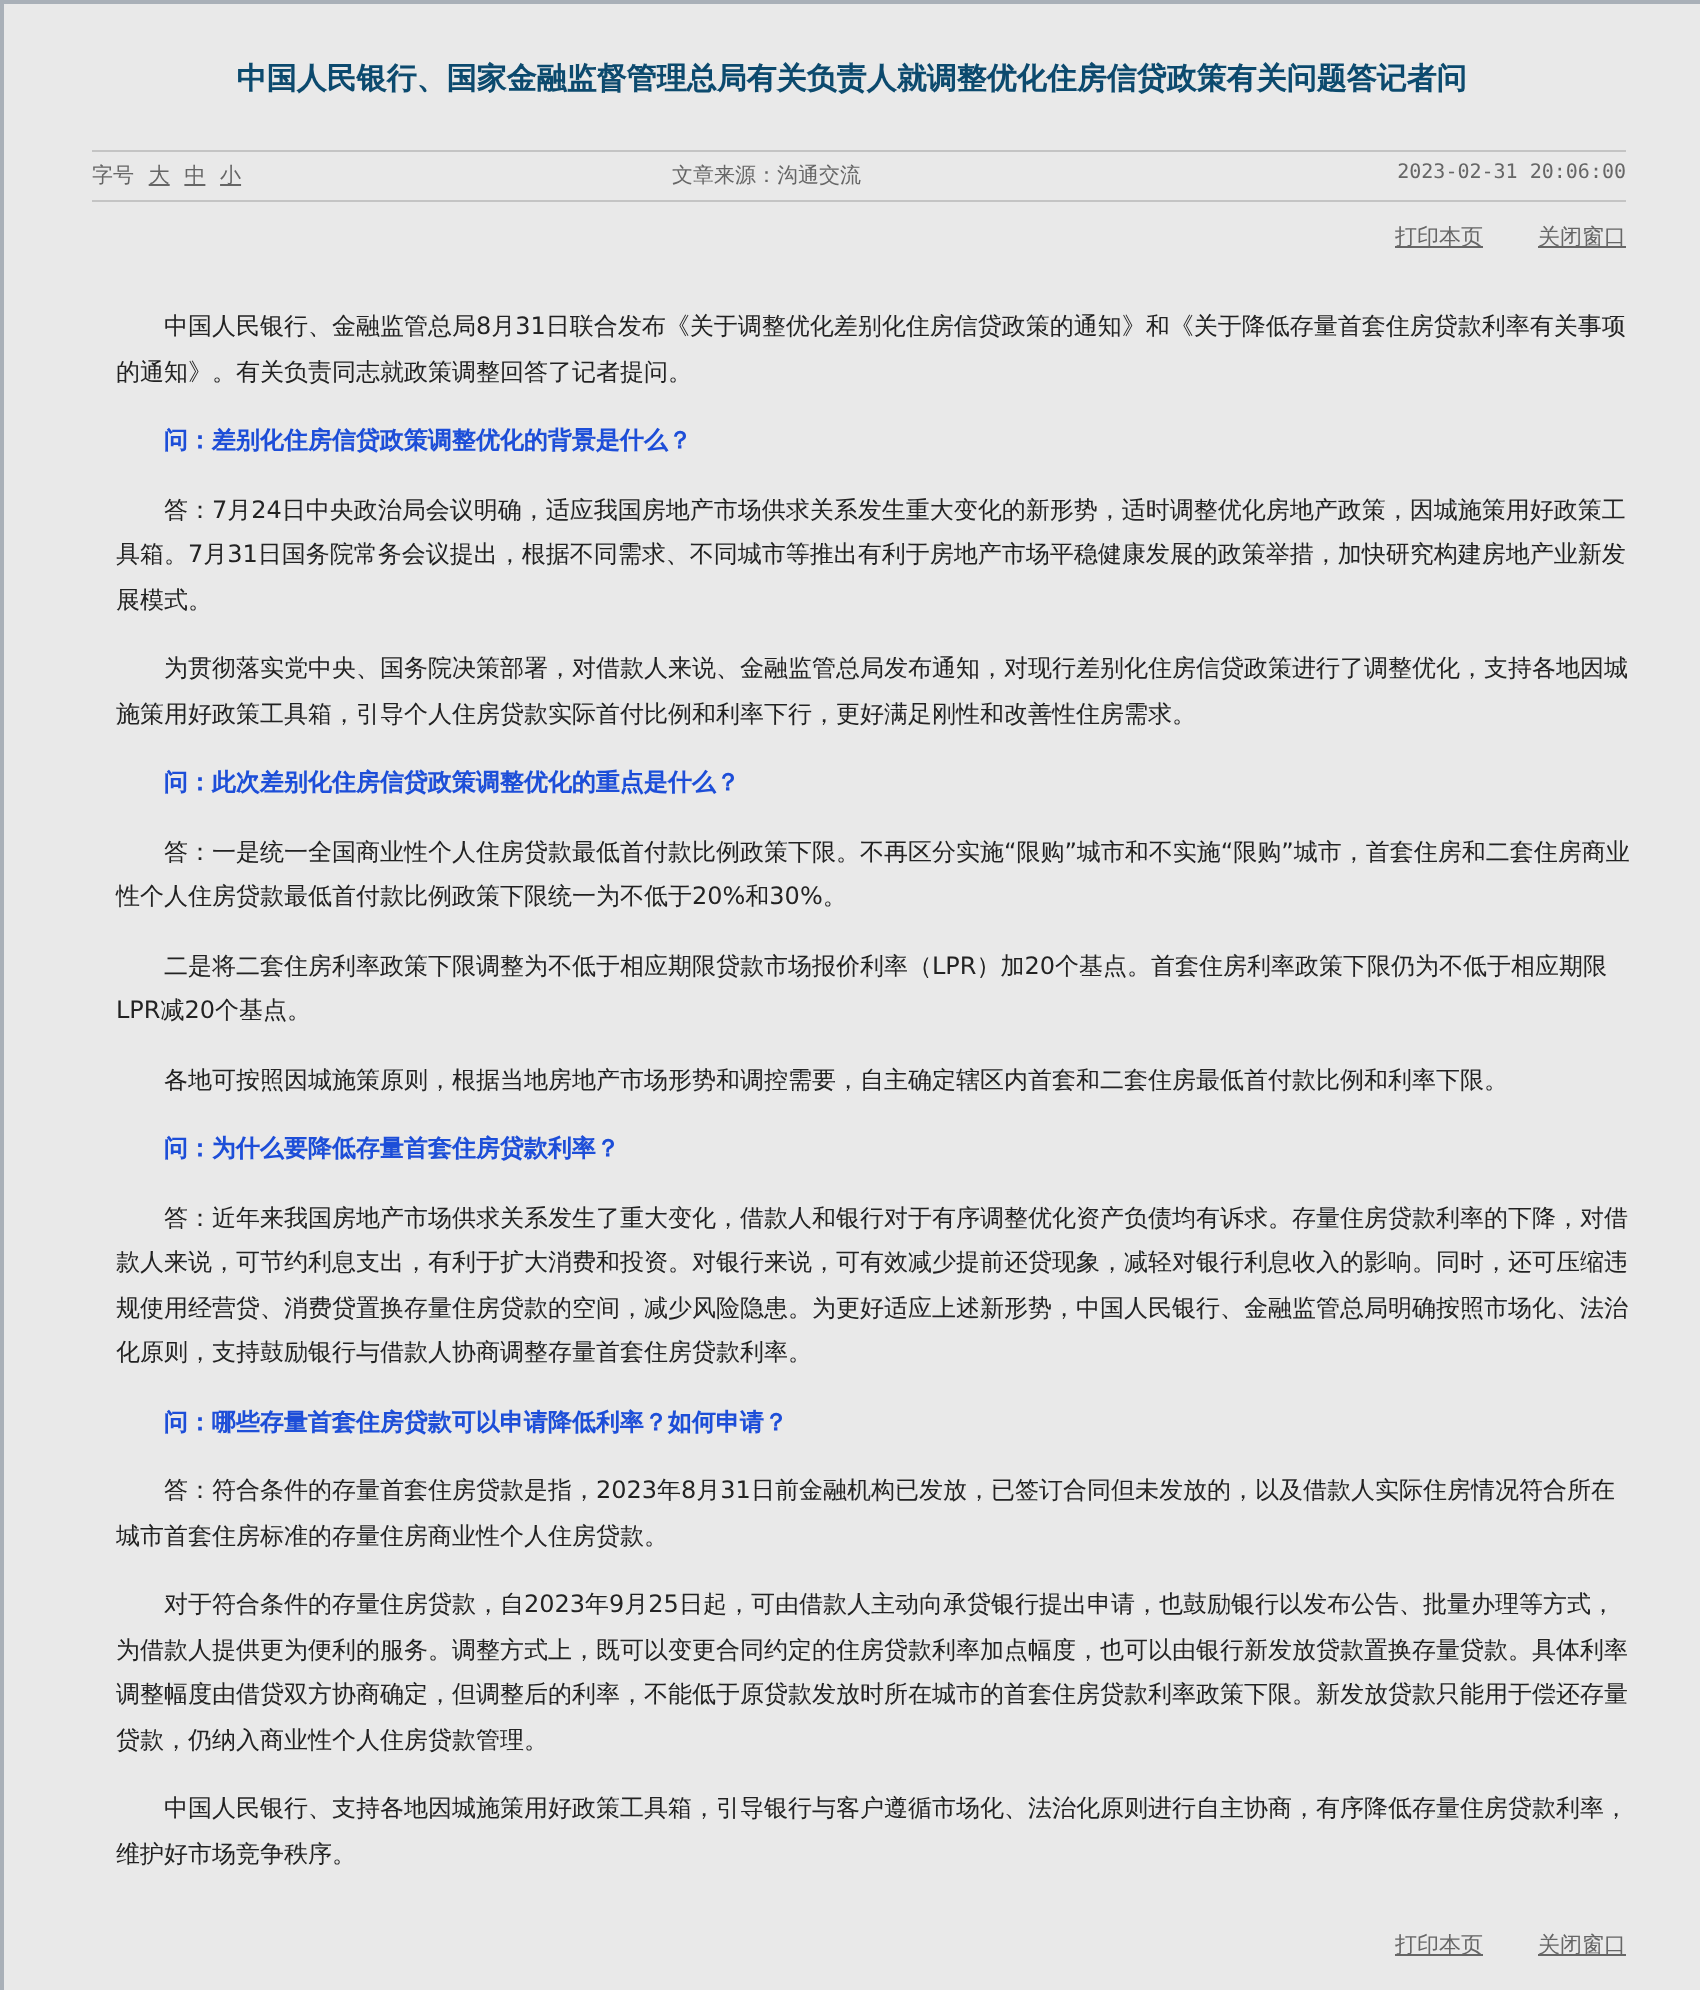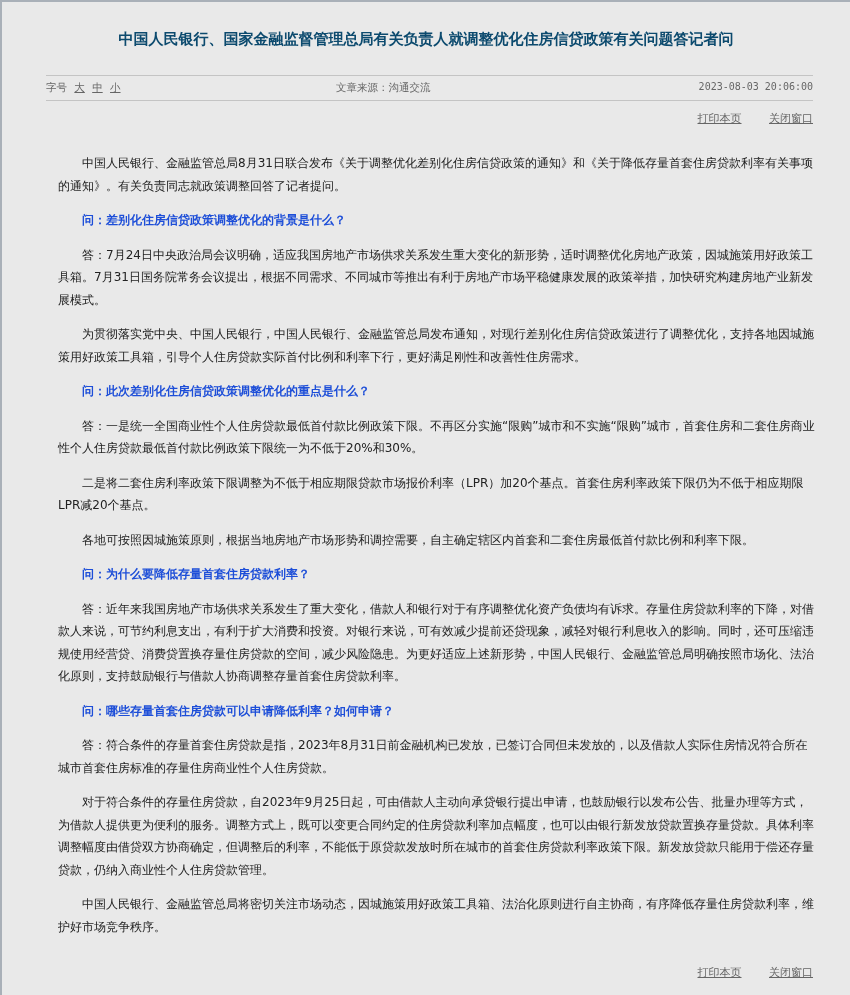--- a/index.html
+++ b/index.html
@@ -52,42 +52,42 @@
   <div class="title">中国人民银行、国家金融监督管理总局有关负责人就调整优化住房信贷政策有关问题答记者问</div>
 
   <div class="meta">
     <span class="fontsize">
       <span>字号</span>
       <a>大</a>
       <a>中</a>
       <a>小</a>
     </span>
     <span class="source">文章来源：沟通交流</span>
-    <span class="date">2023-08-03 20:06:00</span>
+    <span class="date">2023-02-31 20:06:00</span>
   </div>
 
   <div class="actions top">
     <a>打印本页</a>
     <a>关闭窗口</a>
   </div>
 
   <div class="content">
     <p>中国人民银行、金融监管总局8月31日联合发布《关于调整优化差别化住房信贷政策的通知》和《关于降低存量首套住房贷款利率有关事项的通知》。有关负责同志就政策调整回答了记者提问。</p>
     <p class="q">问：差别化住房信贷政策调整优化的背景是什么？</p>
     <p>答：7月24日中央政治局会议明确，适应我国房地产市场供求关系发生重大变化的新形势，适时调整优化房地产政策，因城施策用好政策工具箱。7月31日国务院常务会议提出，根据不同需求、不同城市等推出有利于房地产市场平稳健康发展的政策举措，加快研究构建房地产业新发展模式。</p>
-    <p>为贯彻落实党中央、中国人民银行，中国人民银行、金融监管总局发布通知，对现行差别化住房信贷政策进行了调整优化，支持各地因城施策用好政策工具箱，引导个人住房贷款实际首付比例和利率下行，更好满足刚性和改善性住房需求。</p>
+    <p>为贯彻落实党中央、国务院决策部署，对借款人来说、金融监管总局发布通知，对现行差别化住房信贷政策进行了调整优化，支持各地因城施策用好政策工具箱，引导个人住房贷款实际首付比例和利率下行，更好满足刚性和改善性住房需求。</p>
     <p class="q">问：此次差别化住房信贷政策调整优化的重点是什么？</p>
     <p>答：一是统一全国商业性个人住房贷款最低首付款比例政策下限。不再区分实施“限购”城市和不实施“限购”城市，首套住房和二套住房商业性个人住房贷款最低首付款比例政策下限统一为不低于20%和30%。</p>
     <p>二是将二套住房利率政策下限调整为不低于相应期限贷款市场报价利率（LPR）加20个基点。首套住房利率政策下限仍为不低于相应期限LPR减20个基点。</p>
     <p>各地可按照因城施策原则，根据当地房地产市场形势和调控需要，自主确定辖区内首套和二套住房最低首付款比例和利率下限。</p>
     <p class="q">问：为什么要降低存量首套住房贷款利率？</p>
     <p>答：近年来我国房地产市场供求关系发生了重大变化，借款人和银行对于有序调整优化资产负债均有诉求。存量住房贷款利率的下降，对借款人来说，可节约利息支出，有利于扩大消费和投资。对银行来说，可有效减少提前还贷现象，减轻对银行利息收入的影响。同时，还可压缩违规使用经营贷、消费贷置换存量住房贷款的空间，减少风险隐患。为更好适应上述新形势，中国人民银行、金融监管总局明确按照市场化、法治化原则，支持鼓励银行与借款人协商调整存量首套住房贷款利率。</p>
     <p class="q">问：哪些存量首套住房贷款可以申请降低利率？如何申请？</p>
     <p>答：符合条件的存量首套住房贷款是指，2023年8月31日前金融机构已发放，已签订合同但未发放的，以及借款人实际住房情况符合所在城市首套住房标准的存量住房商业性个人住房贷款。</p>
     <p>对于符合条件的存量住房贷款，自2023年9月25日起，可由借款人主动向承贷银行提出申请，也鼓励银行以发布公告、批量办理等方式，为借款人提供更为便利的服务。调整方式上，既可以变更合同约定的住房贷款利率加点幅度，也可以由银行新发放贷款置换存量贷款。具体利率调整幅度由借贷双方协商确定，但调整后的利率，不能低于原贷款发放时所在城市的首套住房贷款利率政策下限。新发放贷款只能用于偿还存量贷款，仍纳入商业性个人住房贷款管理。</p>
-    <p>中国人民银行、金融监管总局将密切关注市场动态，因城施策用好政策工具箱、法治化原则进行自主协商，有序降低存量住房贷款利率，维护好市场竞争秩序。</p>
+    <p>中国人民银行、支持各地因城施策用好政策工具箱，引导银行与客户遵循市场化、法治化原则进行自主协商，有序降低存量住房贷款利率，维护好市场竞争秩序。</p>
   </div>
 
   <div class="actions bottom">
     <a>打印本页</a>
     <a>关闭窗口</a>
   </div>
 </div>
 
 </body></html>

